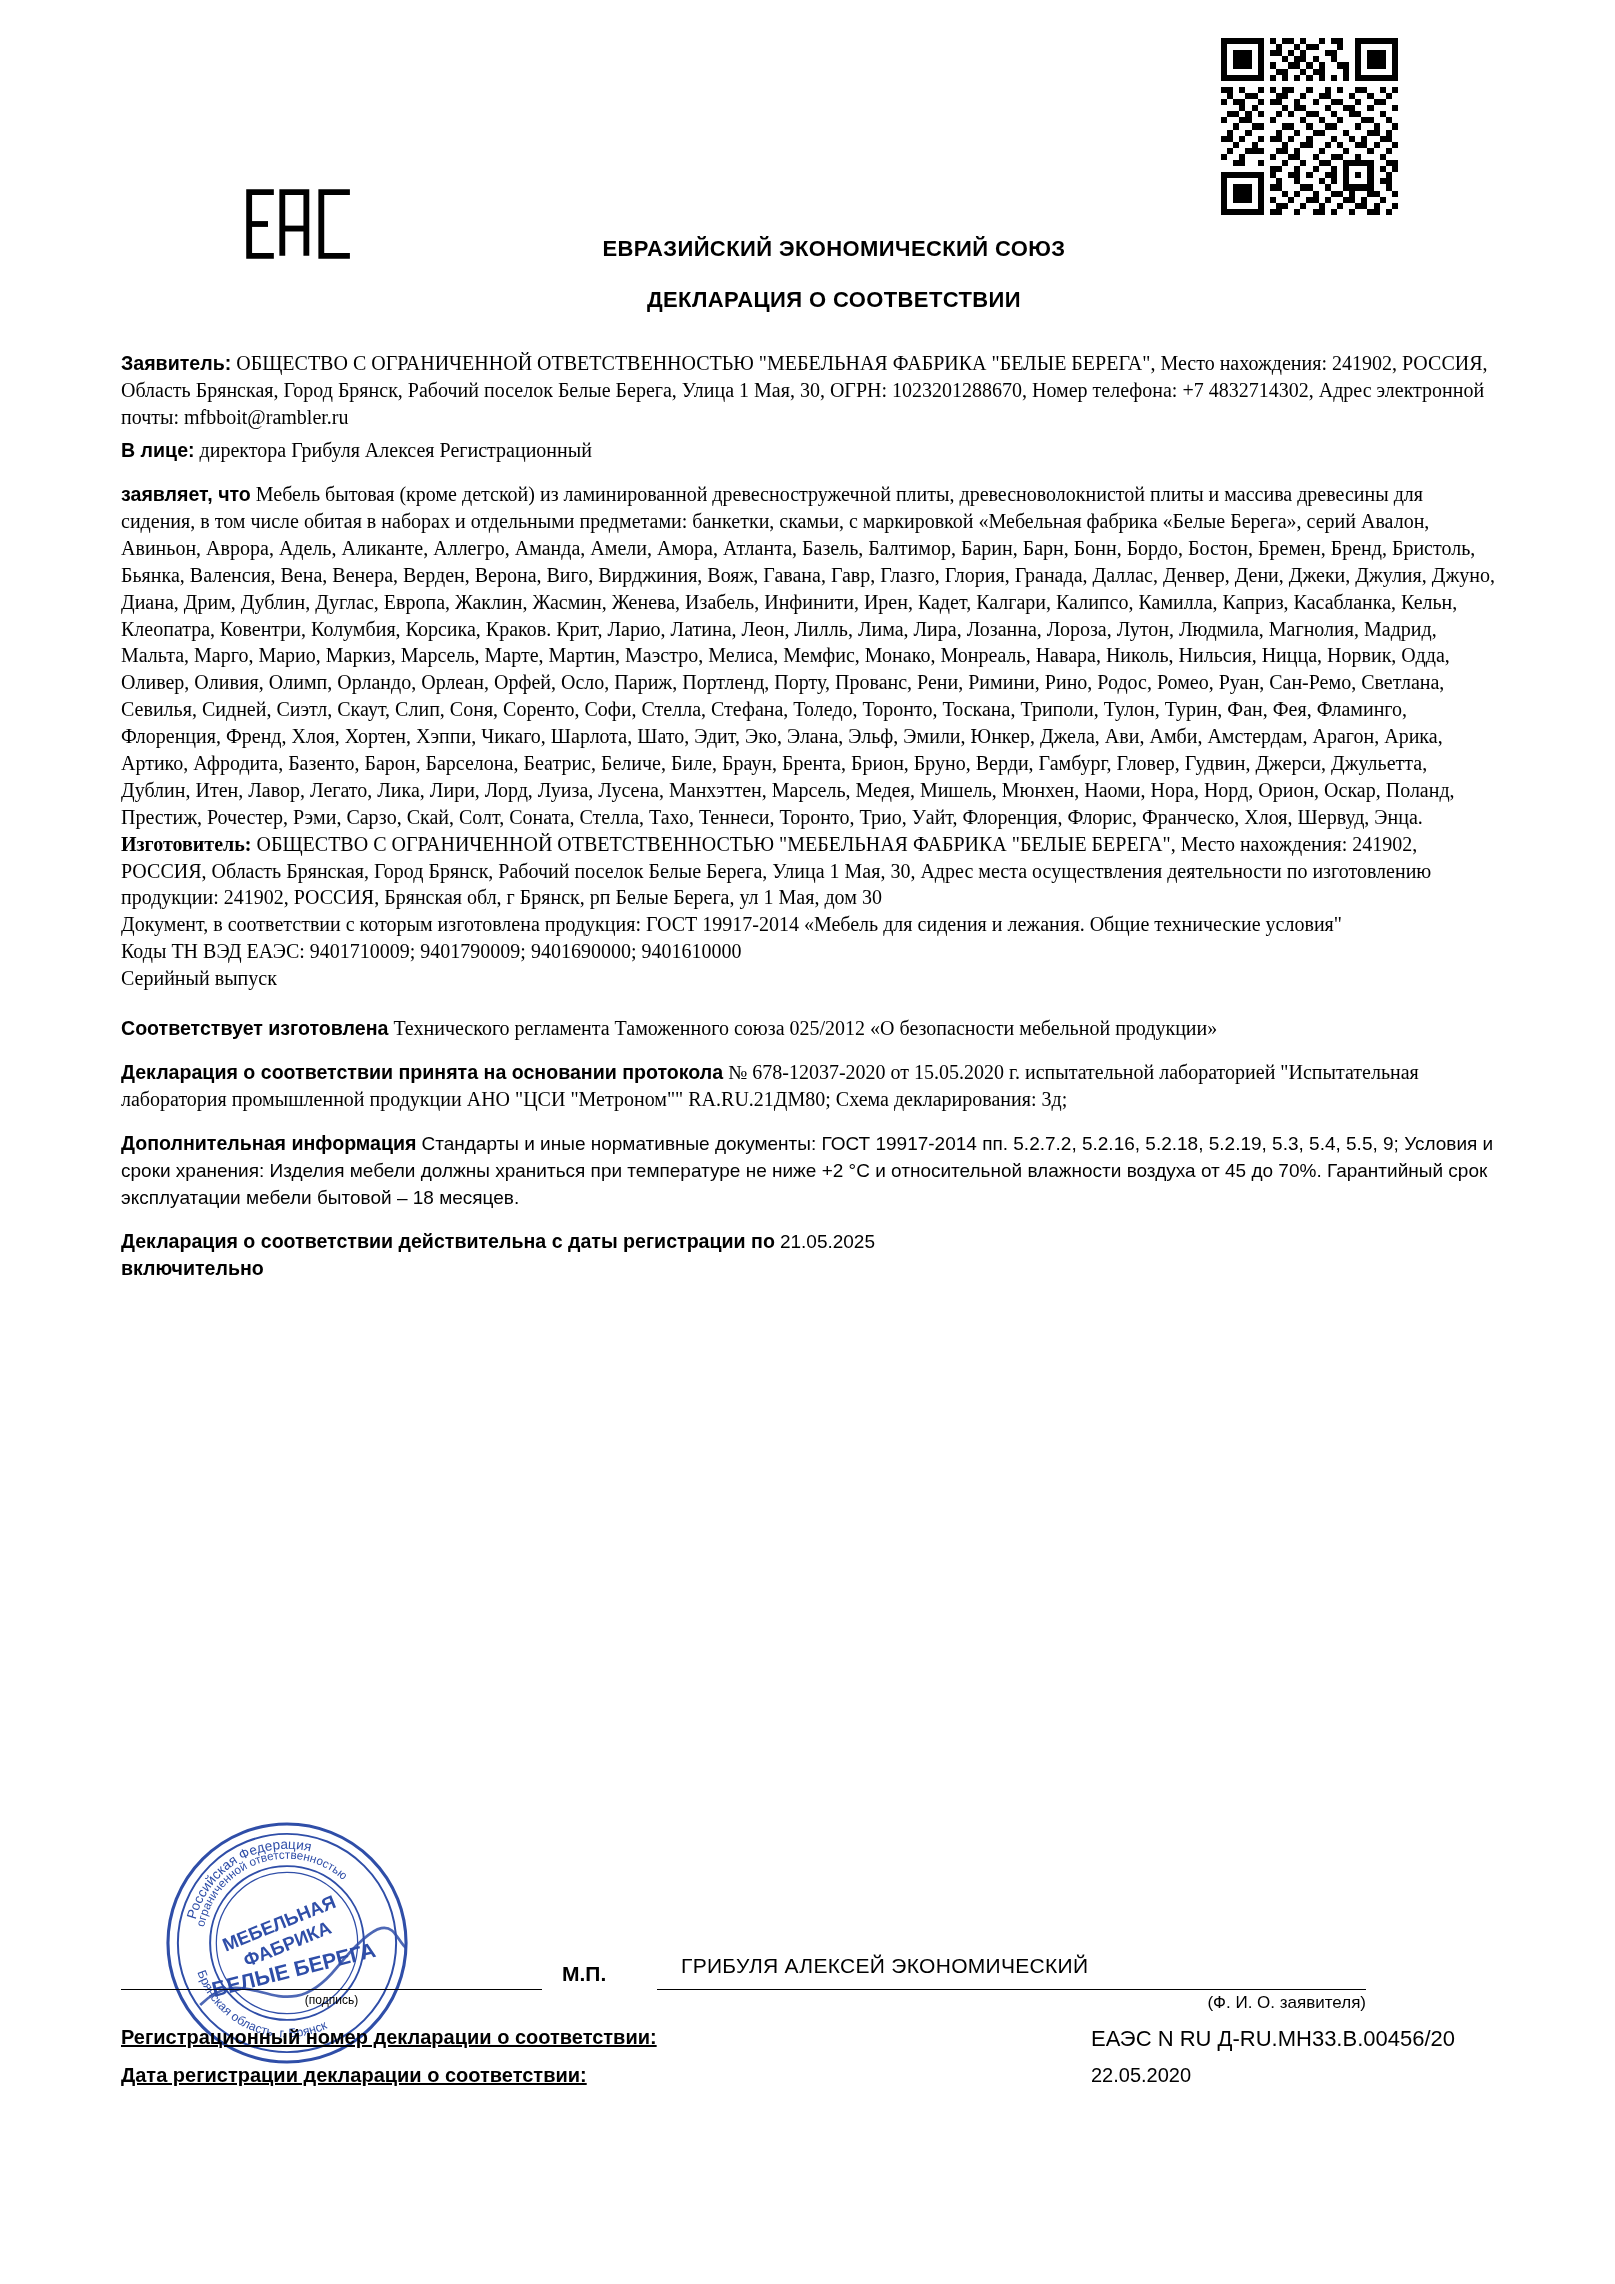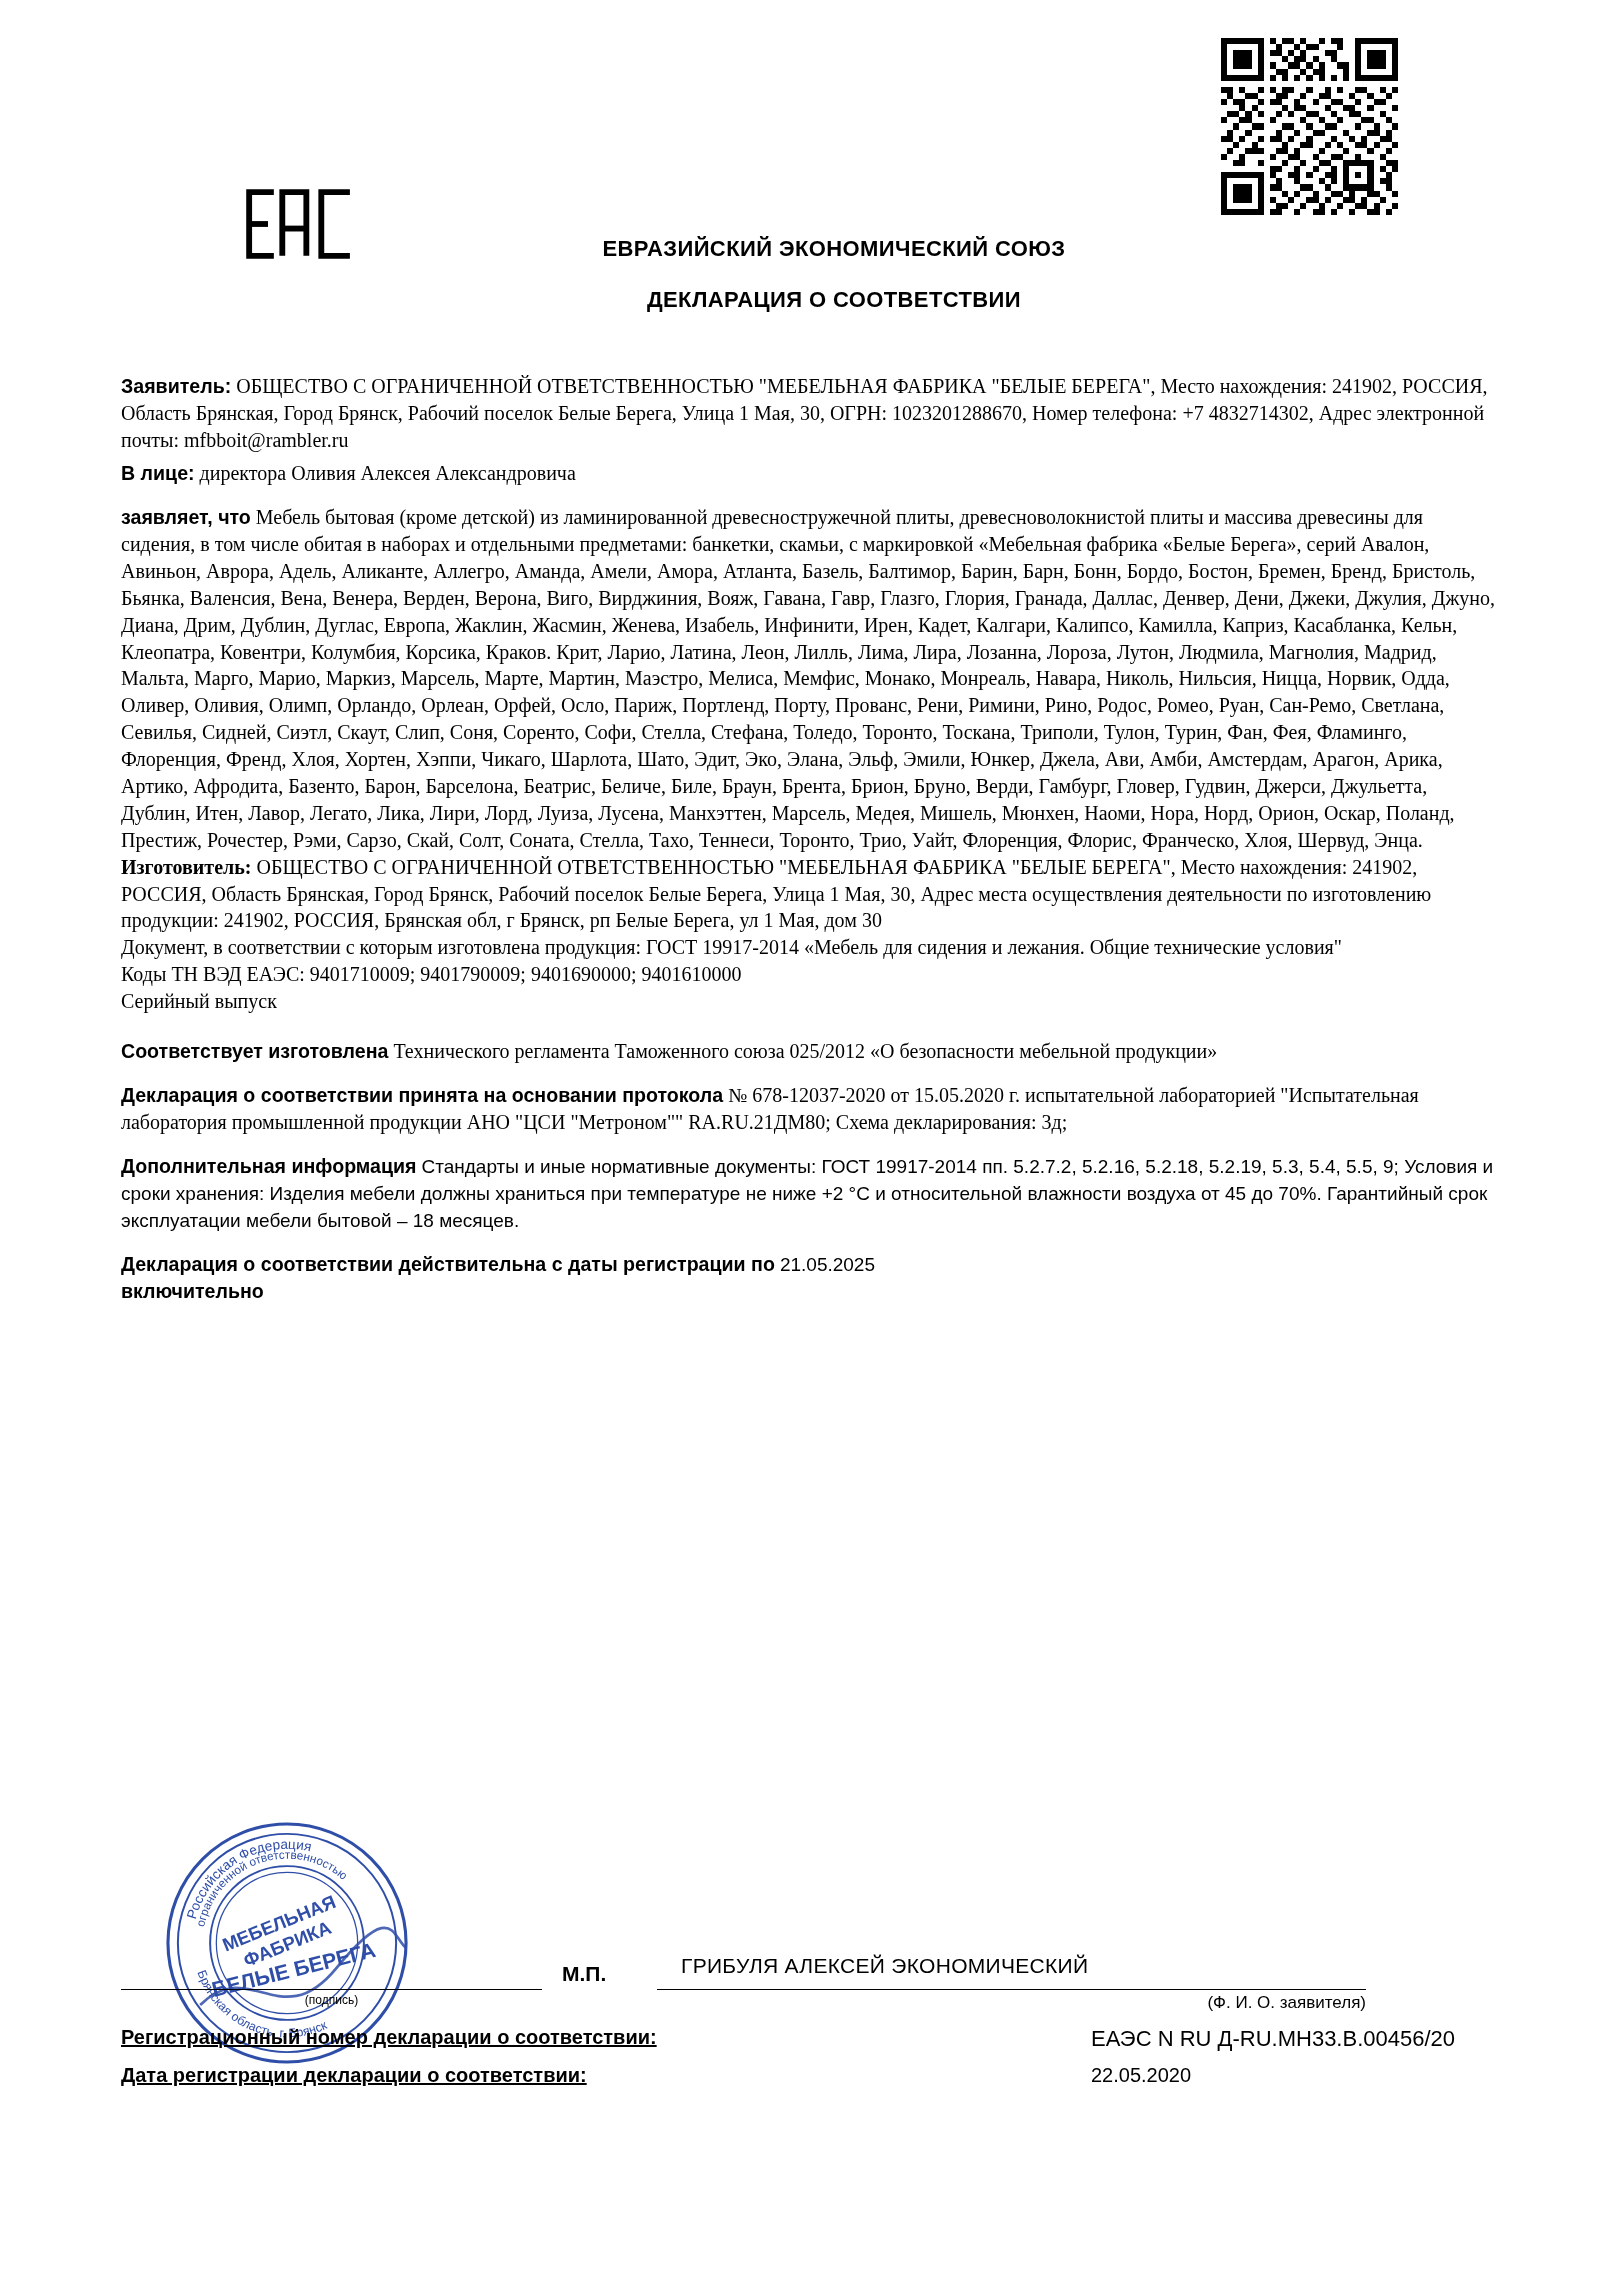--- a/index.html
+++ b/index.html
@@ -62,21 +62,21 @@
     font-weight: bold;
     font-size: 22px;
     letter-spacing: 0.4px;
     margin-top: 25px;
   }
 
   
   .content {
     position: absolute;
     left: 121px;
-    top: 373px;
+    top: 350px;
     width: 1375px;
     font-size: 20px;
     line-height: 1.345;
     text-align: left;
   }
   .blk { margin-bottom: 0; }
   .lbl {
     font-family: "Liberation Sans", sans-serif;
     font-weight: bold;
     font-size: 19.6px;
@@ -437,21 +437,21 @@
 
     <p class="blk">
       <span class="lbl">Заявитель:</span>
       <span class="txt">ОБЩЕСТВО С ОГРАНИЧЕННОЙ ОТВЕТСТВЕННОСТЬЮ "МЕБЕЛЬНАЯ ФАБРИКА "БЕЛЫЕ БЕРЕГА", Место нахождения: 241902, РОССИЯ, Область Брянская, Город Брянск, Рабочий поселок Белые Берега, Улица 1 Мая, 30, ОГРН: 1023201288670, Номер телефона: +7 4832714302, Адрес электронной почты: mfbboit@rambler.ru</span>
     </p>
 
     <div class="gap-s"></div>
 
     <p class="blk">
       <span class="lbl">В лице:</span>
-      <span class="txt">директора Оливия Алексея Александровича</span>
+      <span class="txt">директора Грибуля Алексея Регистрационный</span>
     </p>
 
     <div class="gap-m"></div>
 
     <p class="blk">
       <span class="lbl">заявляет, что</span>
       <span class="txt">Мебель бытовая (кроме детской) из ламинированной древесностружечной плиты, древесноволокнистой плиты и массива древесины  для сидения, в том числе обитая в наборах и отдельными предметами: банкетки, скамьи, с маркировкой «Мебельная фабрика «Белые Берега», серий Авалон, Авиньон, Аврора, Адель, Аликанте, Аллегро, Аманда, Амели, Амора, Атланта, Базель, Балтимор, Барин, Барн, Бонн, Бордо, Бостон, Бремен, Бренд, Бристоль, Бьянка, Валенсия, Вена, Венера, Верден, Верона, Виго, Вирджиния, Вояж, Гавана, Гавр, Глазго, Глория, Гранада, Даллас, Денвер, Дени, Джеки, Джулия, Джуно, Диана, Дрим, Дублин, Дуглас, Европа, Жаклин, Жасмин, Женева, Изабель, Инфинити, Ирен, Кадет, Калгари, Калипсо, Камилла, Каприз, Касабланка, Кельн, Клеопатра, Ковентри, Колумбия, Корсика, Краков. Крит, Ларио, Латина, Леон, Лилль, Лима, Лира, Лозанна, Лороза, Лутон, Людмила, Магнолия, Мадрид, Мальта, Марго, Марио, Маркиз, Марсель, Марте, Мартин, Маэстро, Мелиса, Мемфис, Монако, Монреаль, Навара, Николь, Нильсия, Ницца, Норвик, Одда, Оливер, Оливия, Олимп, Орландо, Орлеан, Орфей, Осло, Париж, Портленд, Порту, Прованс, Рени, Римини, Рино, Родос, Ромео, Руан, Сан-Ремо, Светлана, Севилья, Сидней, Сиэтл, Скаут, Слип, Соня, Соренто, Софи, Стелла, Стефана, Толедо, Торонто, Тоскана, Триполи, Тулон, Турин, Фан, Фея, Фламинго, Флоренция, Френд, Хлоя, Хортен, Хэппи, Чикаго, Шарлота, Шато, Эдит, Эко, Элана, Эльф, Эмили, Юнкер, Джела, Ави, Амби,  Амстердам, Арагон, Арика, Артико, Афродита, Базенто, Барон, Барселона, Беатрис, Беличе, Биле, Браун, Брента, Брион, Бруно, Верди, Гамбург, Гловер, Гудвин, Джерси, Джульетта, Дублин, Итен, Лавор, Легато, Лика, Лири, Лорд, Луиза, Лусена, Манхэттен, Марсель, Медея, Мишель, Мюнхен, Наоми, Нора, Норд, Орион, Оскар, Поланд, Престиж, Рочестер, Рэми, Сарзо, Скай, Солт, Соната, Стелла, Тахо, Теннеси, Торонто, Трио, Уайт, Флоренция, Флорис, Франческо, Хлоя, Шервуд, Энца.</span>
     </p>
 
     <p class="blk">

